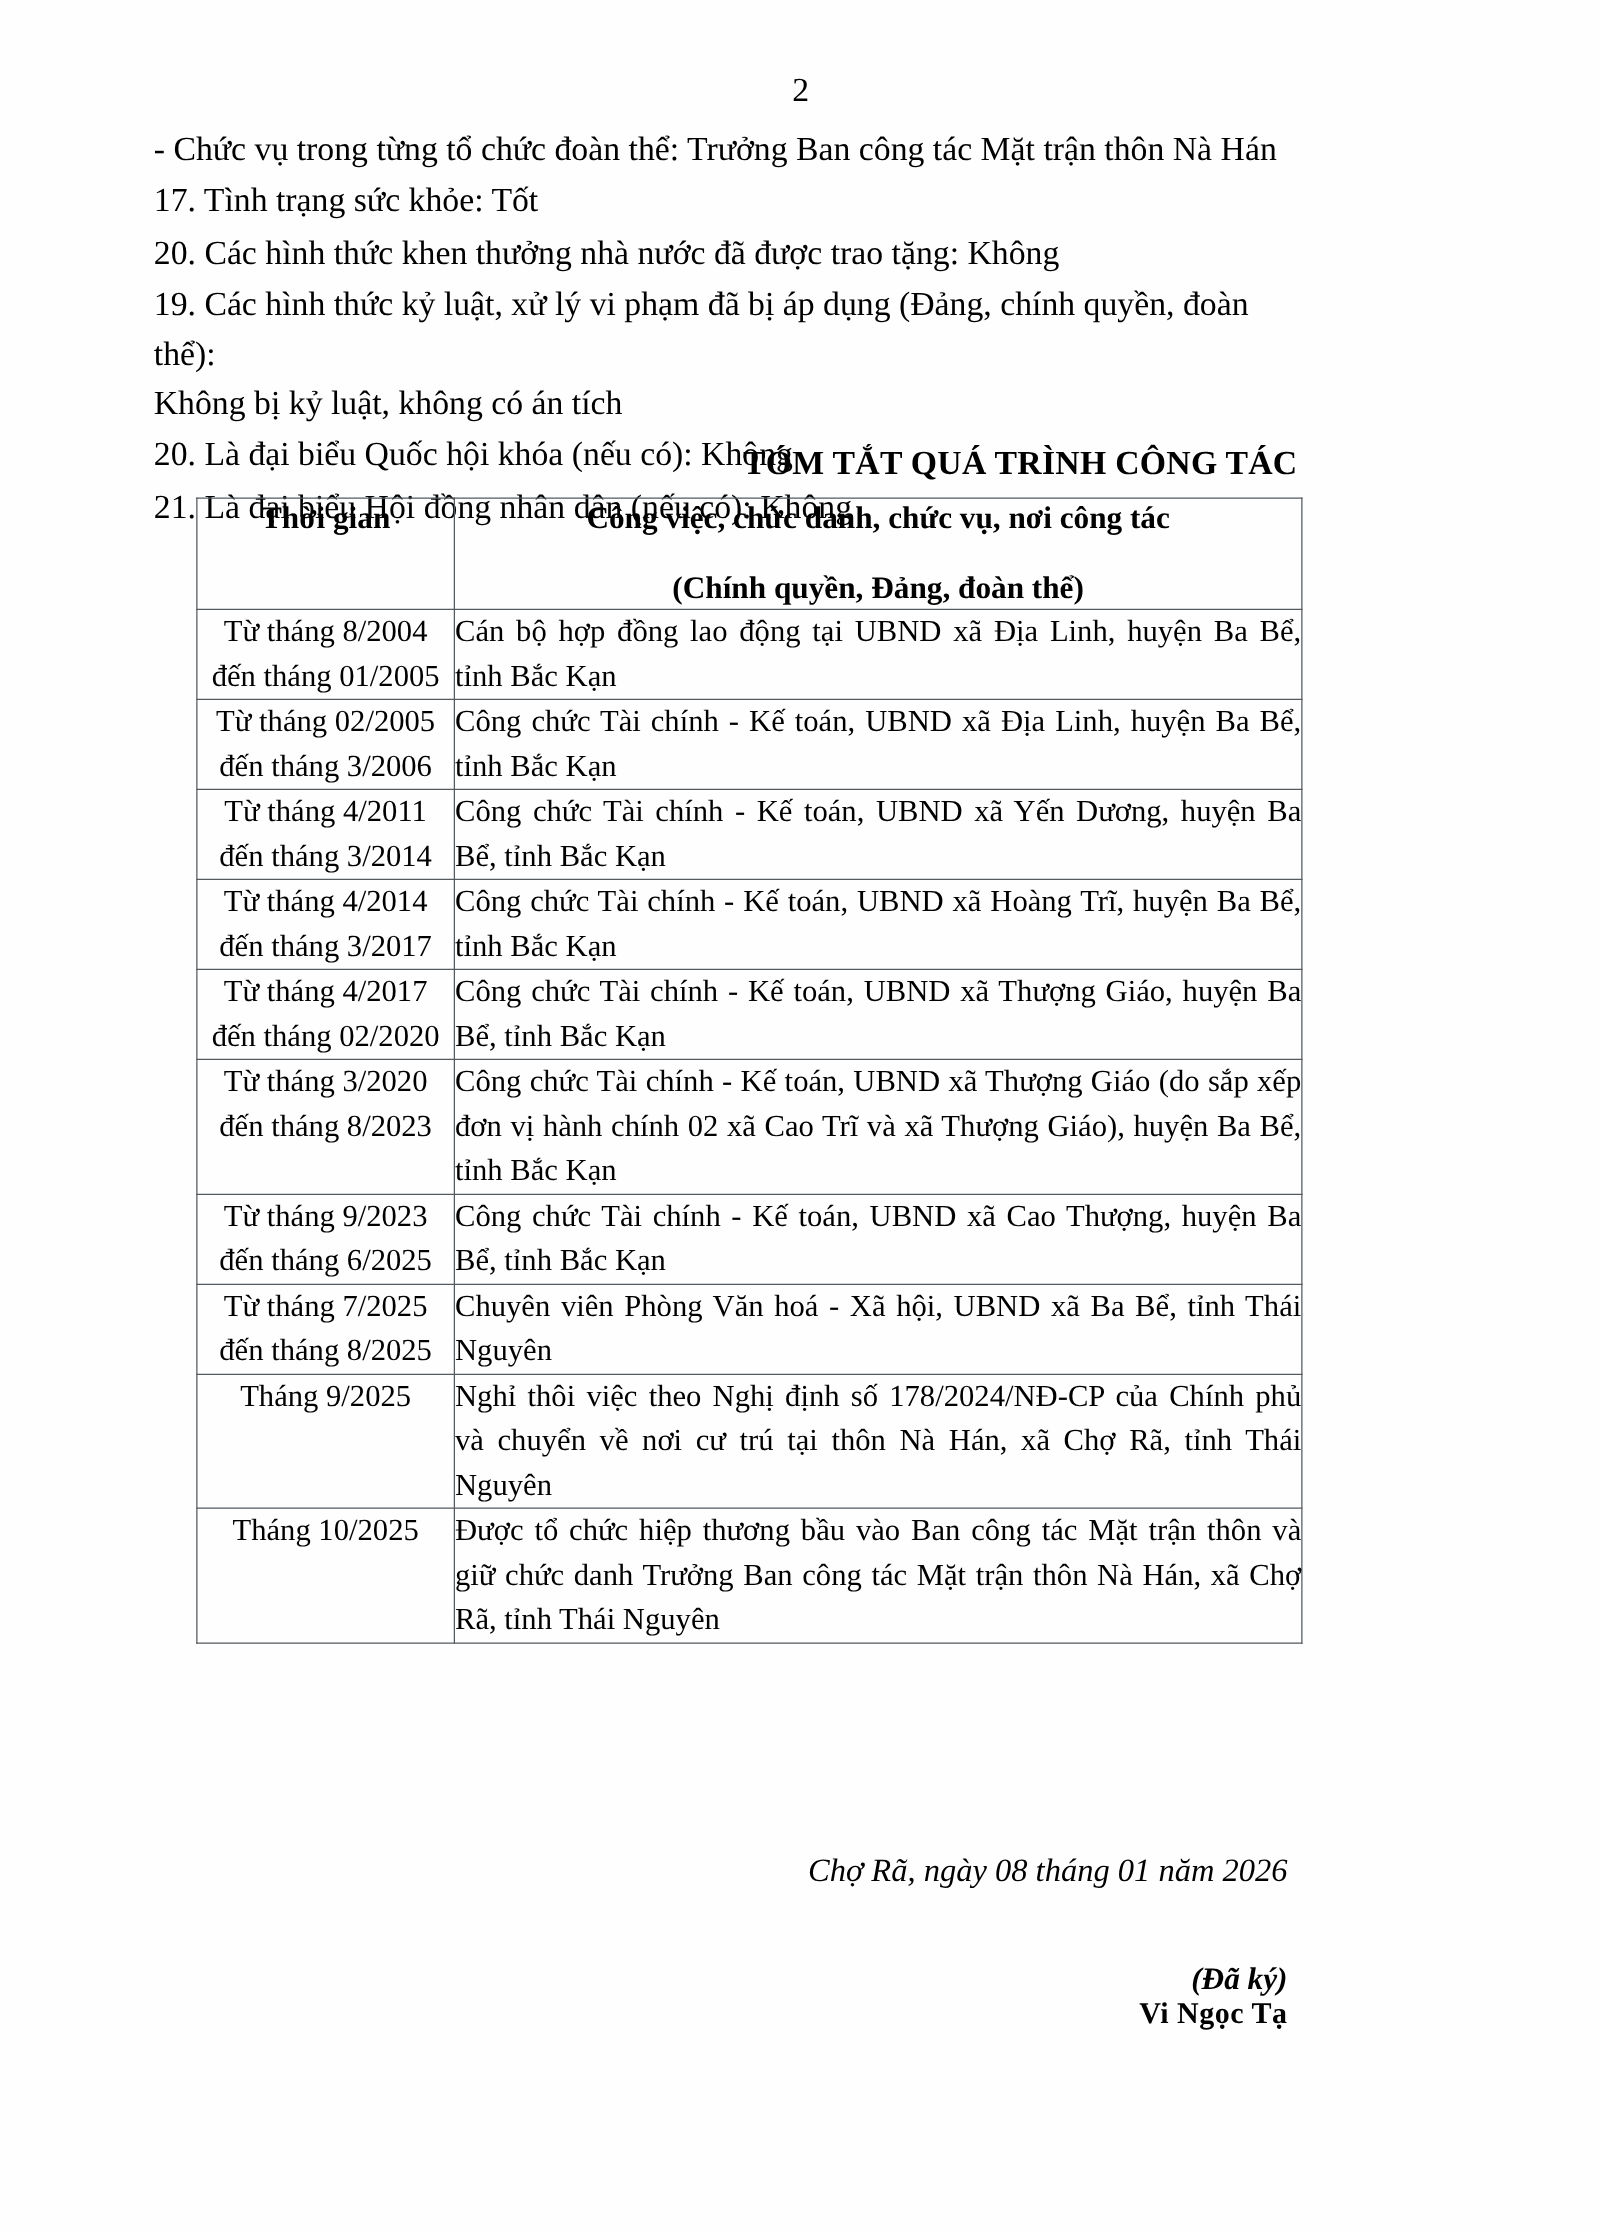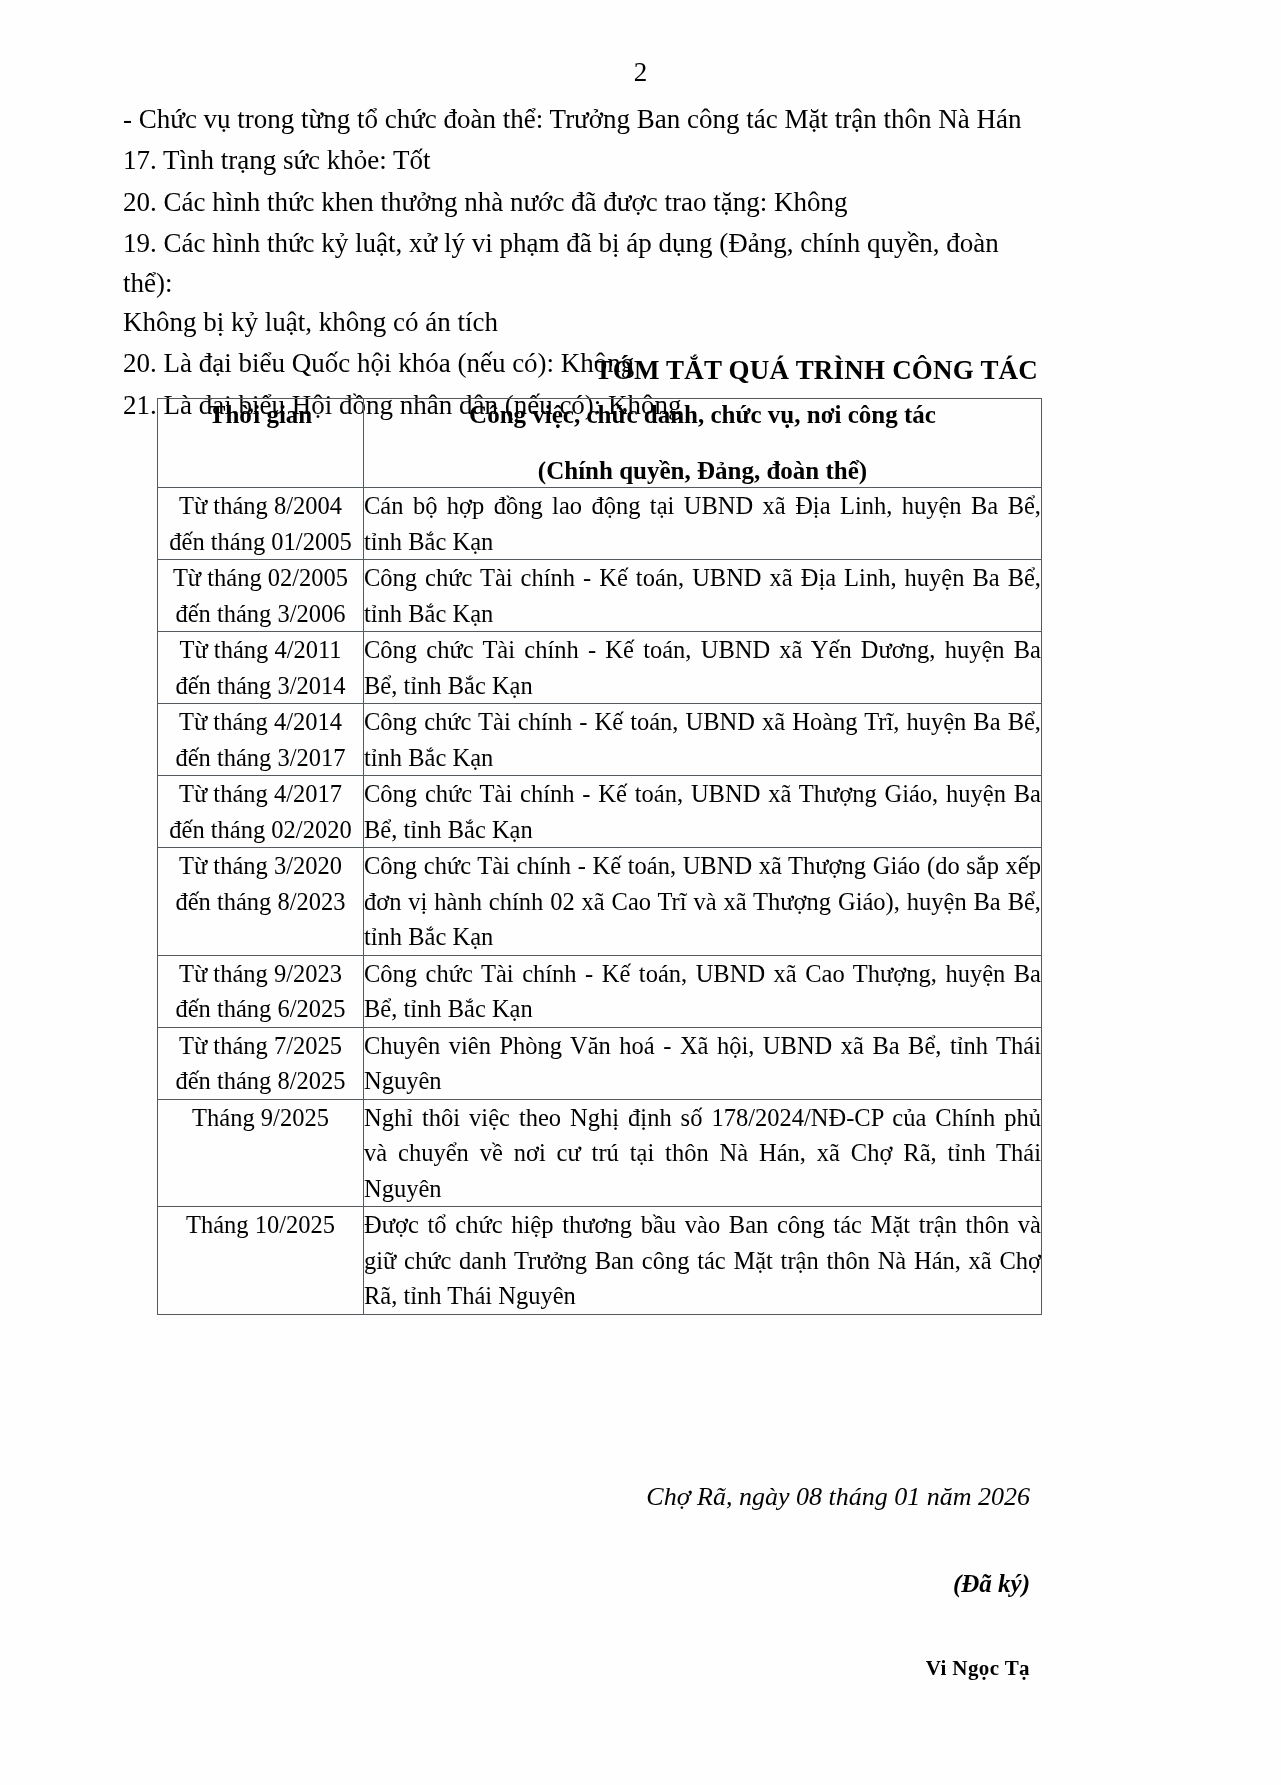--- a/index.html
+++ b/index.html
@@ -118,23 +118,22 @@
     font-style: italic;
     line-height: 1.3;
   }
   .sig-signed {
     font-size: 25px;
     font-style: italic;
     font-weight: bold;
     margin-top: 56px;
   }
   .sig-name {
-    font-size: 21px;
-    font-weight: bold;
-    margin-top: 58px;
+    font-size: 24px;
+    font-weight: bold;
     letter-spacing: 0.4px;
   }
 </style>
 </head>
 <body>
 
 <div class="page">
 
   <div class="page-number">2</div>
 

